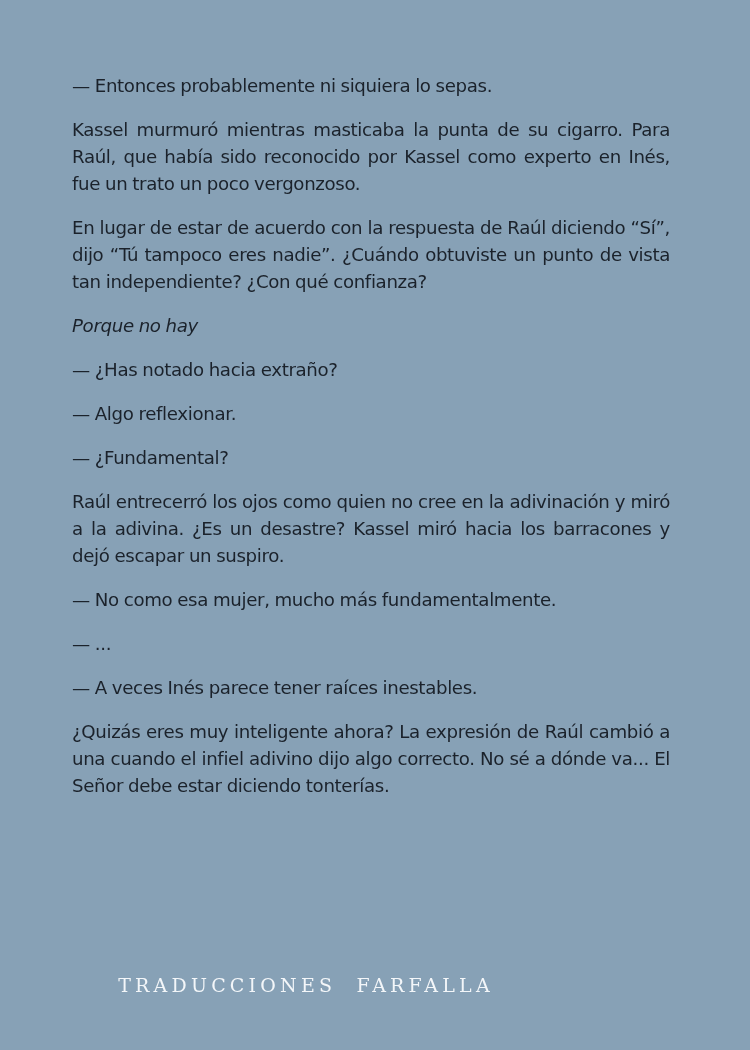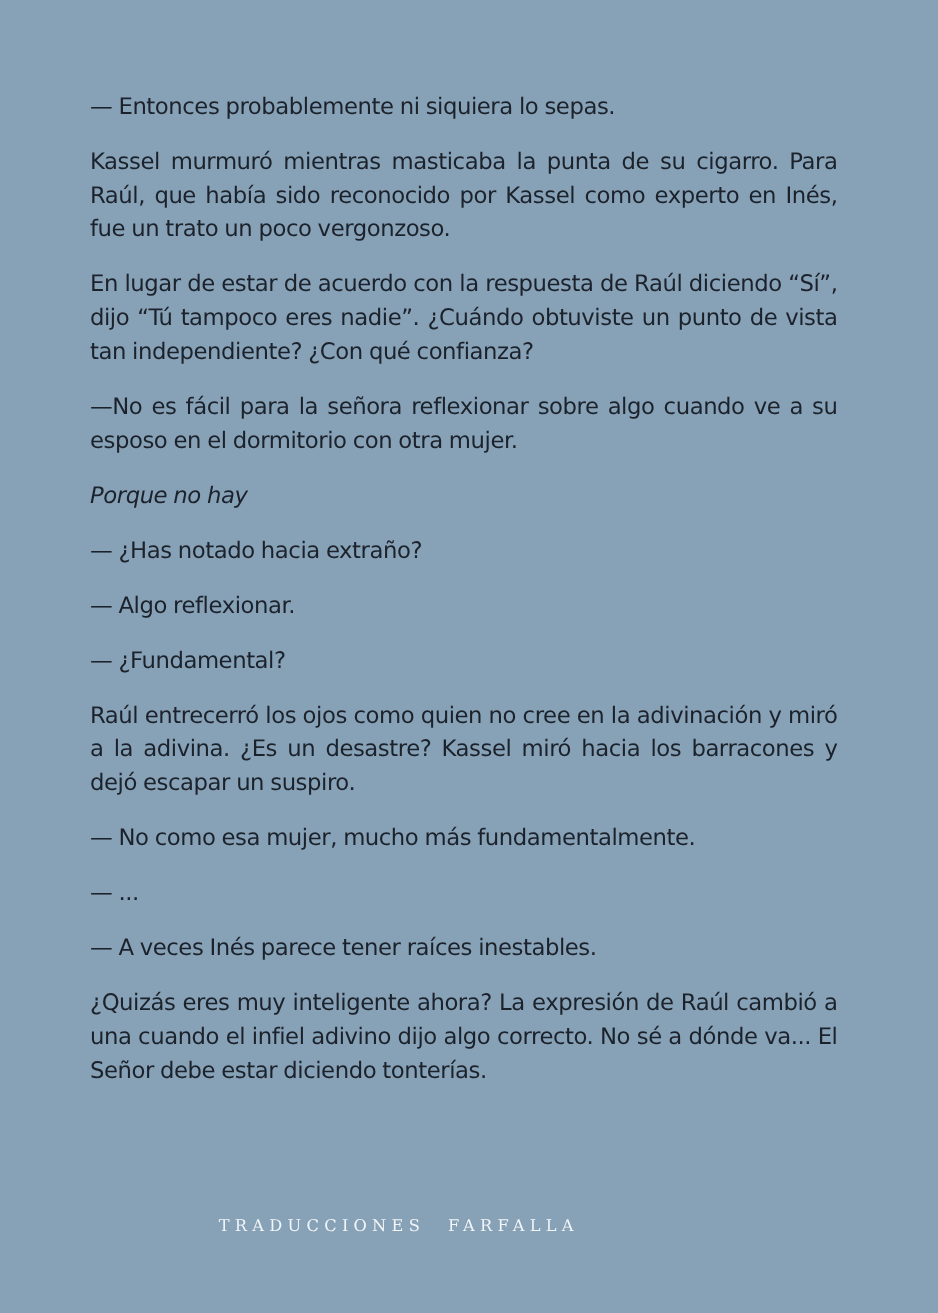--- a/index.html
+++ b/index.html
@@ -30,39 +30,38 @@
       text-align: justify;
     }
     .para.last-line-left {
       text-align-last: left;
     }
     .para.italic {
       font-style: italic;
     }
     .footer {
       position: absolute;
-      left: 13px;
+      left: 0;
       width: 612px;
       top: 974px;
       text-align: center;
       font-family: "DejaVu Serif", serif;
-      font-size: 13px;
+      font-size: 19px;
       letter-spacing: 4.2px;
       color: #f3f6f9;
       word-spacing: 10px;
     }
   </style>
 </head>
 <body>
 
 <div class="page">
   <p class="para last-line-left">— Entonces probablemente ni siquiera lo sepas.</p>
   <p class="para last-line-left">Kassel murmuró mientras masticaba la punta de su cigarro. Para Raúl, que había sido reconocido por Kassel como experto en Inés, fue un trato un poco vergonzoso.</p>
   <p class="para last-line-left">En lugar de estar de acuerdo con la respuesta de Raúl diciendo “Sí”, dijo “Tú tampoco eres nadie”. ¿Cuándo obtuviste un punto de vista tan independiente? ¿Con qué confianza?</p>
-  <p class="para last-line-left">—No es fácil para la señora reflexionar sobre algo cuando ve a su esposo en el dormitorio con otra mujer.</p>
   <p class="para italic last-line-left">Porque no hay</p>
   <p class="para last-line-left">— ¿Has notado hacia extraño?</p>
   <p class="para last-line-left">— Algo reflexionar.</p>
   <p class="para last-line-left">— ¿Fundamental?</p>
   <p class="para last-line-left">Raúl entrecerró los ojos como quien no cree en la adivinación y miró a la adivina. ¿Es un desastre? Kassel miró hacia los barracones y dejó escapar un suspiro.</p>
   <p class="para last-line-left">— No como esa mujer, mucho más fundamentalmente.</p>
   <p class="para last-line-left">— ...</p>
   <p class="para last-line-left">— A veces Inés parece tener raíces inestables.</p>
   <p class="para last-line-left">¿Quizás eres muy inteligente ahora? La expresión de Raúl cambió a una cuando el infiel adivino dijo algo correcto. No sé a dónde va... El Señor debe estar diciendo tonterías.</p>
 </div>

